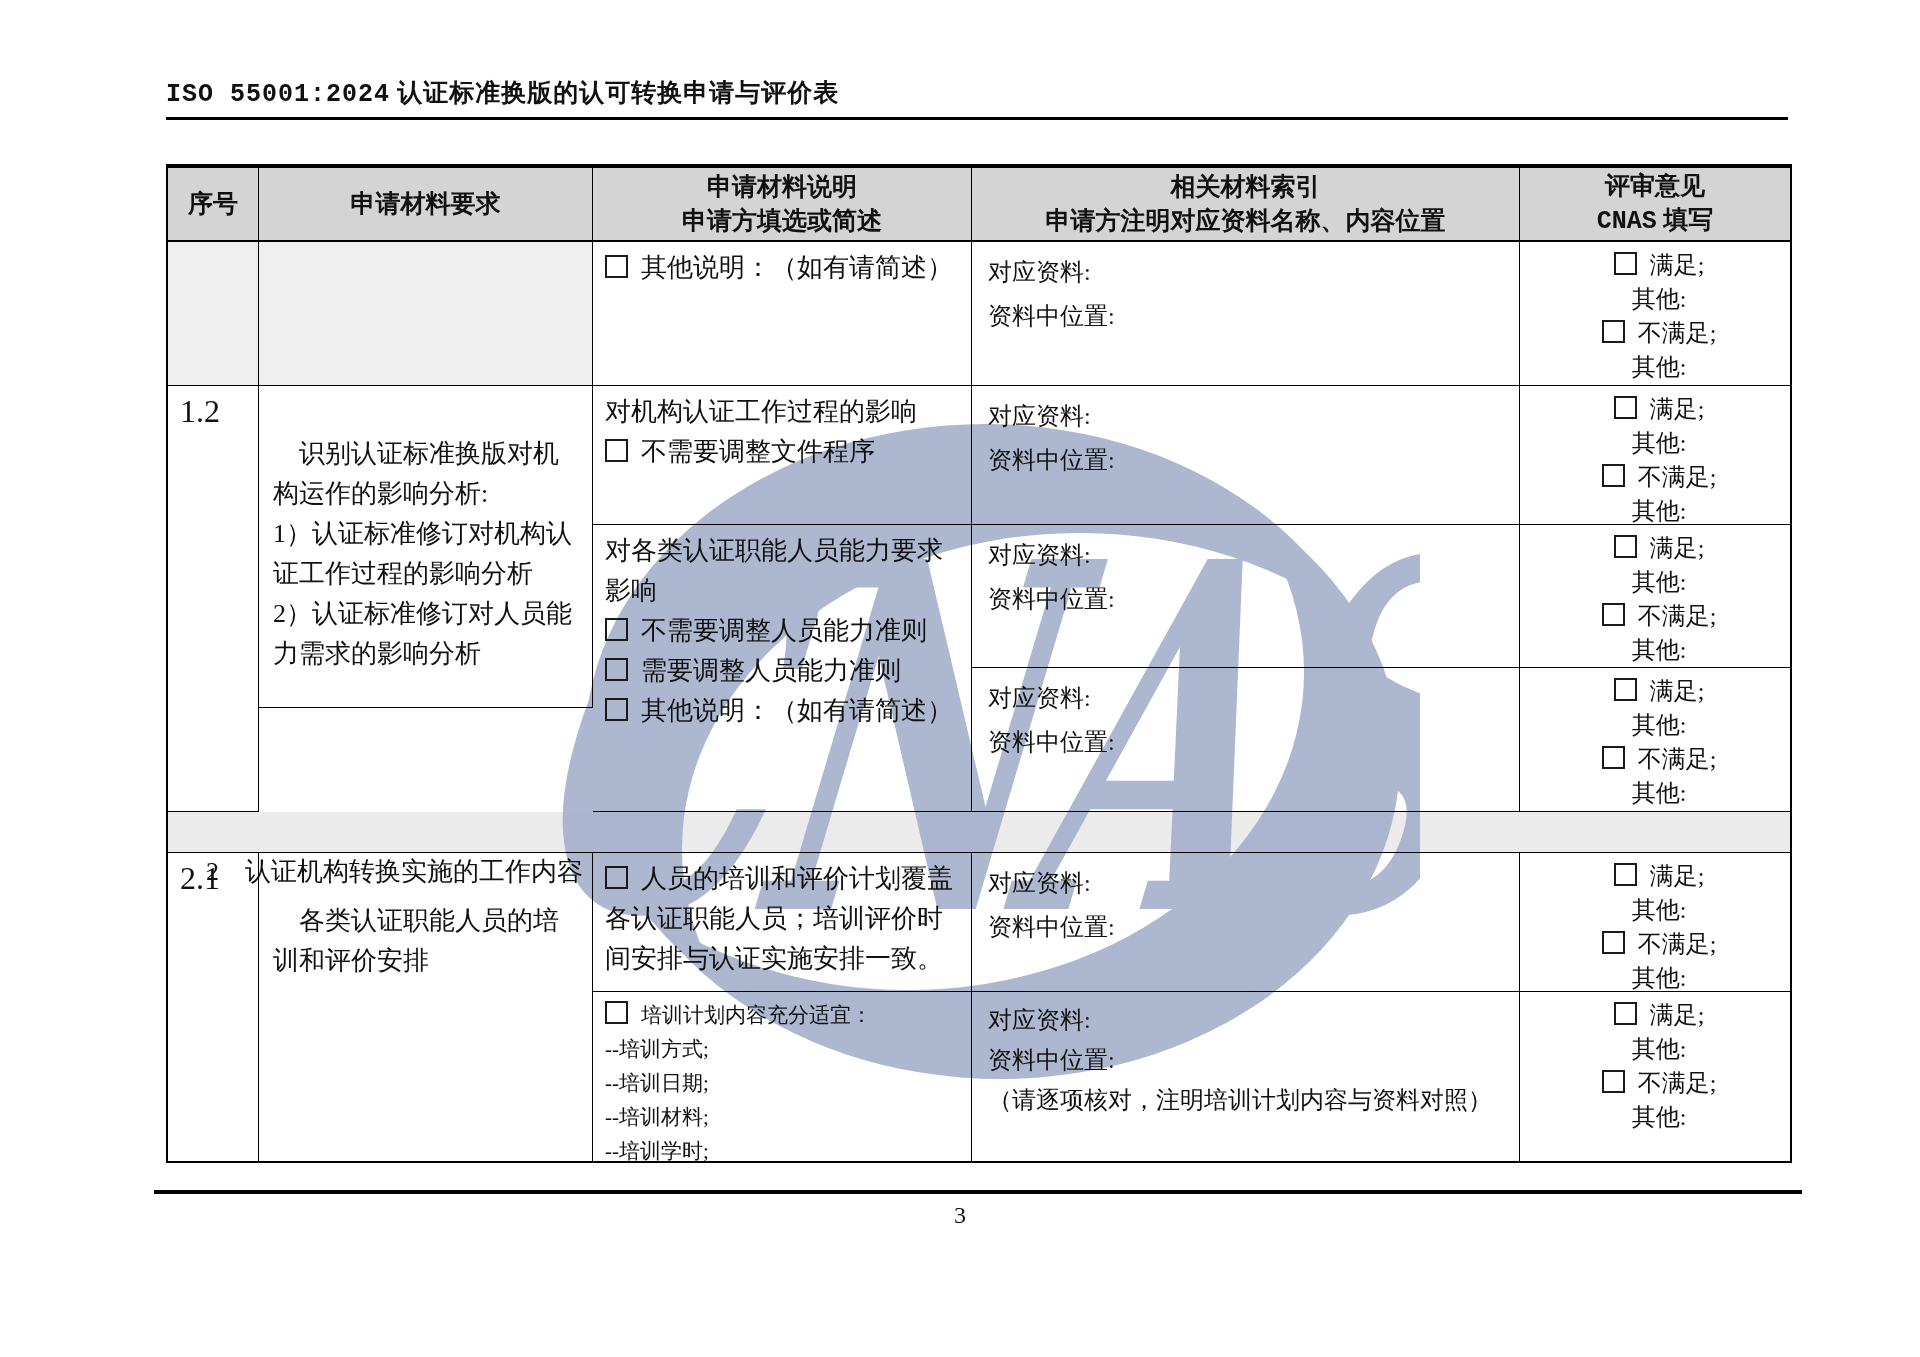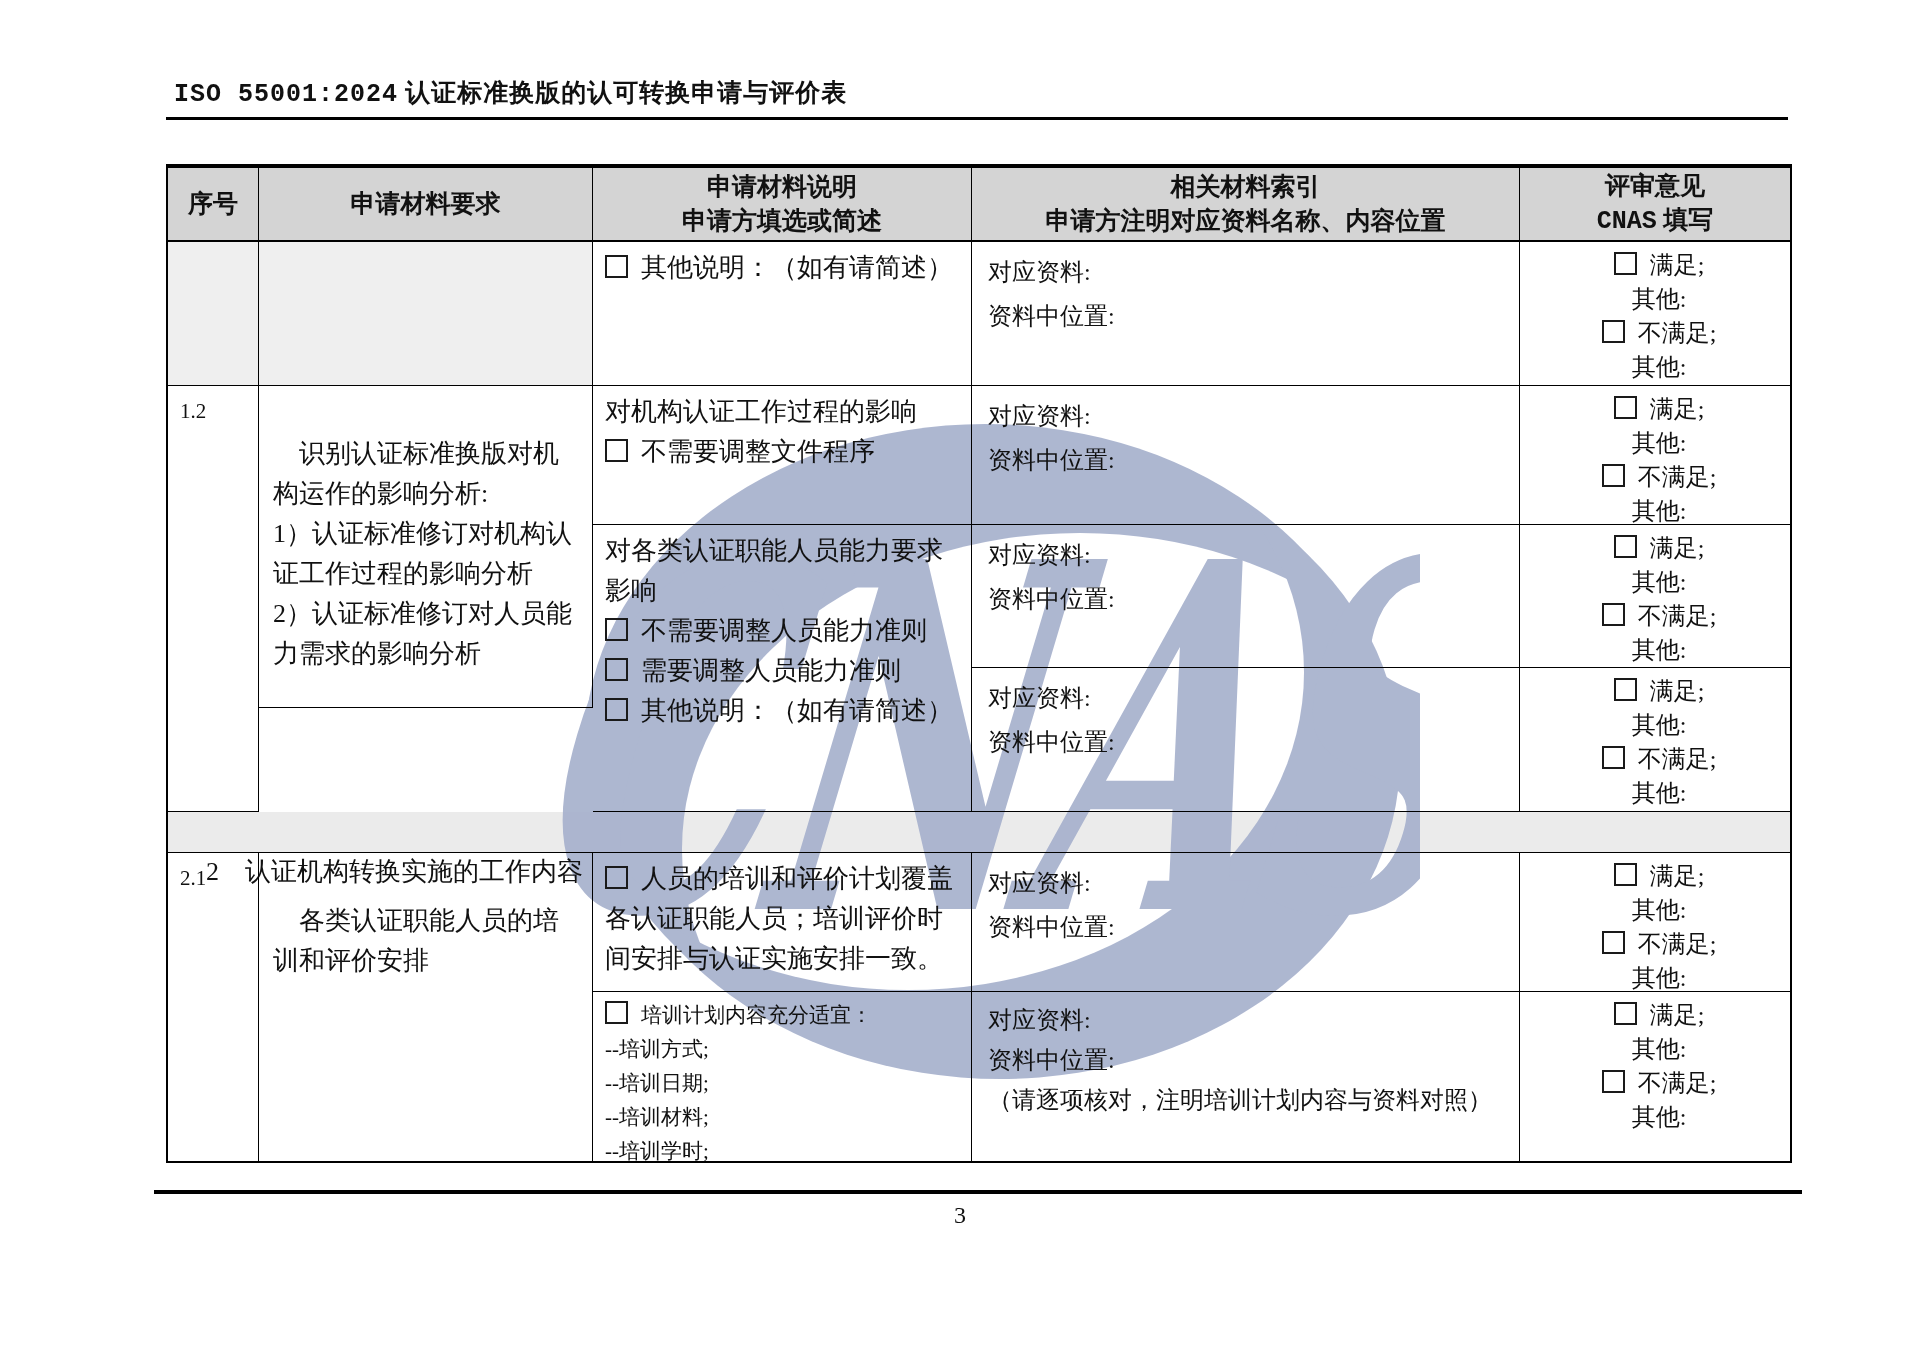--- a/index.html
+++ b/index.html
@@ -3,42 +3,42 @@
 <meta charset="utf-8">
 <style>
   html,body{margin:0;padding:0;background:#ffffff;}
   body{width:1920px;height:1357px;position:relative;overflow:hidden;
        font-family:"Liberation Serif","DejaVu Serif",serif;color:#111;}
 
   .abs{position:absolute;}
 
   
   #doc-header{left:166px;top:76px;font-weight:bold;font-size:25px;letter-spacing:1px;}
-  #doc-header .latin{font-family:"Liberation Mono","DejaVu Sans Mono",monospace;font-weight:bold;margin-left:8px;}
+  #doc-header .latin{font-family:"Liberation Mono","DejaVu Sans Mono",monospace;font-weight:bold;}
   #header-rule{left:166px;top:117px;width:1622px;height:3px;background:#000;}
 
   
   #table{left:166px;top:164px;width:1622px;height:993px;
          border:2px solid #000;border-top-width:4px;}
 
   .bg{position:absolute;z-index:0;}
   #wm{position:absolute;z-index:1;left:392px;top:236px;width:860px;height:690px;opacity:.92;}
 
   .cell{position:absolute;box-sizing:border-box;z-index:2;
         border-right:1px solid #000;border-bottom:1px solid #000;
         font-size:24px;line-height:34px;}
   .cell.lastcol{border-right:none;}
   .cell.lastrow{border-bottom:none;}
 
   .th{background:#d4d4d4;font-weight:bold;text-align:center;
       border-bottom-width:2px;font-size:25px;line-height:34px;
       display:flex;flex-direction:column;justify-content:center;}
   .th .latin{font-family:"Liberation Mono","DejaVu Sans Mono",monospace;}
 
-  .num{padding:8px 0 0 12px;font-size:21px;}
+  .num{padding:8px 0 0 12px;font-size:32px;}
   .req{padding:8px 12px 0 14px;font-size:26px;line-height:40px;white-space:pre-wrap;}
   .desc{padding:6px 8px 16px 12px;font-size:26px;line-height:40px;}
   .ref{padding:8px 10px 0 16px;font-size:24px;line-height:44px;}
   .rev{padding:6px 6px 0 14px;font-size:24px;line-height:34px;}
   .section{background:transparent;font-size:26px;line-height:40px;padding-left:12px;white-space:pre-wrap;}
 
   .cb{display:inline-block;width:19px;height:19px;border:2px solid #1a1a1a;
       margin-right:13px;vertical-align:-2px;background:transparent;}
   .item{white-space:nowrap;}
   .rline{white-space:nowrap;text-align:center;}

